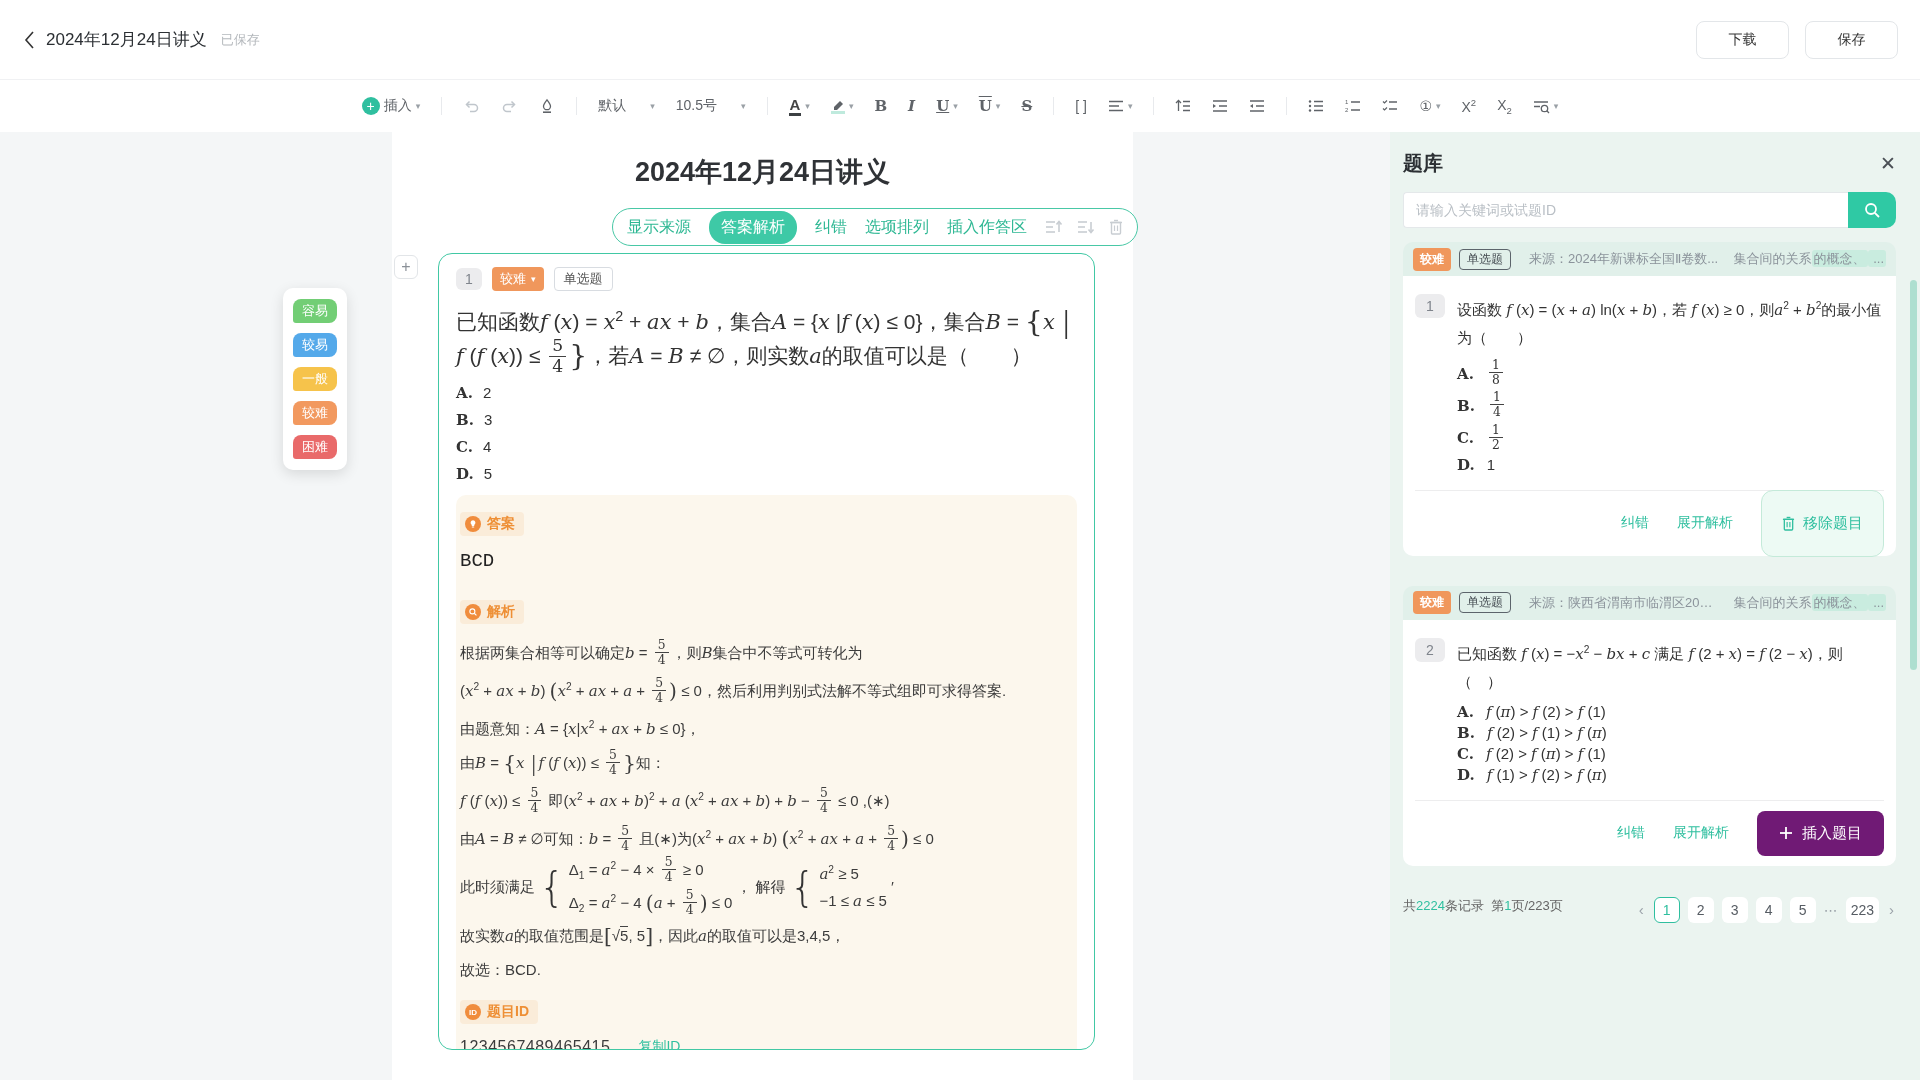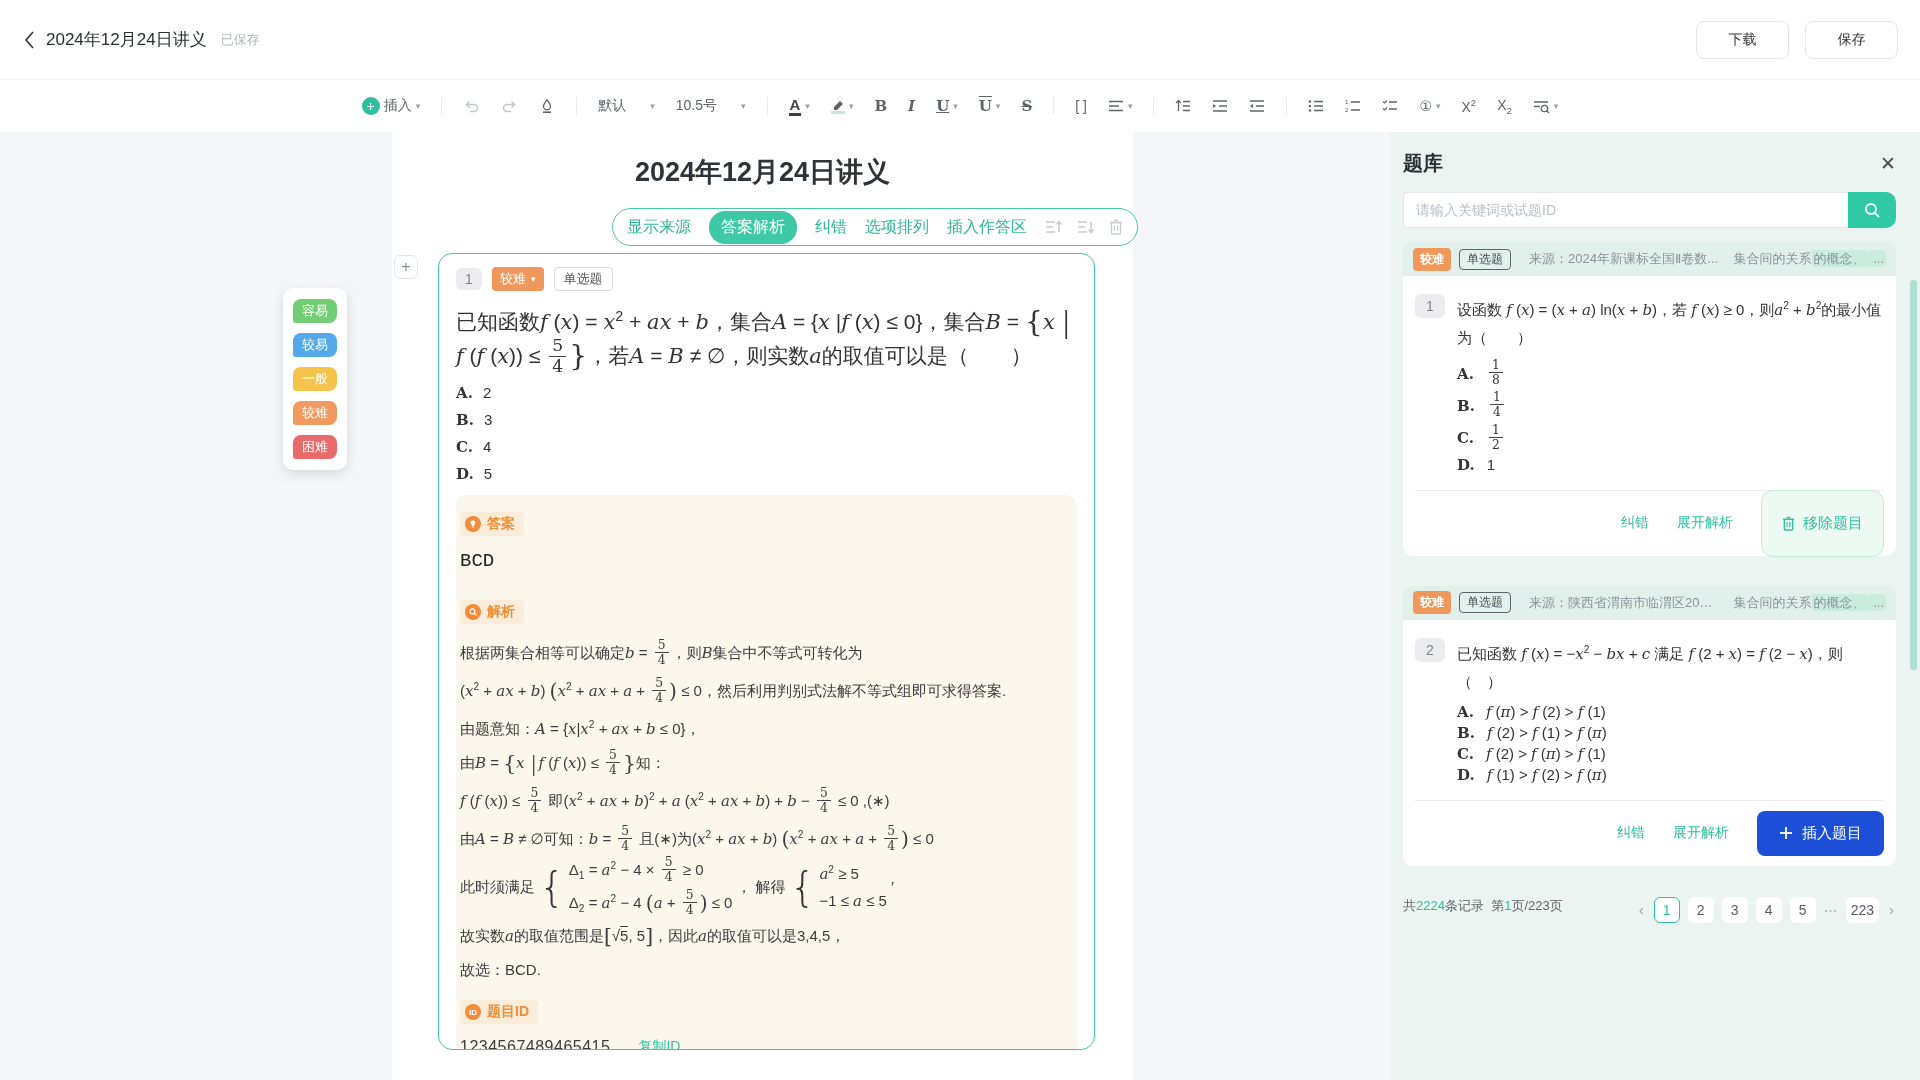--- a/index.html
+++ b/index.html
@@ -101,21 +101,21 @@
   .sb-tag .hl{background:#c9ecdf;border-radius:3px;padding:1px 2px}
   .sb-card-body{background:#fff;border-radius:0 0 10px 10px;padding:16px 12px 0}
   .sb-q{display:flex;gap:12px}
   .sb-qnum{background:#ececee;border-radius:6px;min-width:30px;height:24px;display:flex;align-items:center;justify-content:center;font-size:14px;color:#7f848c;margin-top:2px;flex:none}
   .sb-stem{font-size:15px;line-height:27px;color:#333}
   .sb-opts{margin:8px 0 0 42px}
   .sb-opt{display:flex;gap:12px;font-size:15px;color:#333;align-items:center;margin-top:3px}
   .sb-foot{border-top:1px solid #ededee;margin-top:16px;display:flex;align-items:center;justify-content:flex-end;gap:28px;height:66px}
   .sb-link{color:#2fbf9f;font-size:14px;cursor:pointer}
   .sb-remove{display:flex;align-items:center;gap:8px;background:#edfaf4;border:1px solid #c4ead9;color:#2fbf9f;border-radius:12px;padding:23px 20px;font-size:15px;cursor:pointer;font-family:inherit}
-  .sb-add{display:flex;align-items:center;gap:9px;background:#1d4ed8;border:none;color:#fff;border-radius:8px;padding:13px 22px;font-size:15px;cursor:pointer;font-family:inherit}
+  .sb-add{display:flex;align-items:center;gap:9px;background:#701a75;border:none;color:#fff;border-radius:8px;padding:13px 22px;font-size:15px;cursor:pointer;font-family:inherit}
   .sb-pager{display:flex;margin-top:31px;font-size:13px;color:#666}
   .sb-pager b{color:#2fbf9f;font-weight:normal}
   .pg-nums{margin-left:auto;display:flex;gap:8px;align-items:center}
   .pg{min-width:26px;height:26px;border-radius:6px;background:#fff;display:flex;align-items:center;justify-content:center;font-size:14px;color:#565c63;cursor:pointer;padding:0 5px}
   .pg.active{border:1px solid #2fbf9f;color:#2fbf9f}
   .pg-arrow{color:#9aa1a8;cursor:pointer;font-size:15px;padding:0 2px}
   .pg-ellipsis{color:#9aa1a8;font-size:14px}
   .scroll-thumb{position:absolute;right:3px;top:148px;width:7px;height:390px;background:#aedfd0;border-radius:4px;cursor:pointer}
 </style>
 </head>

